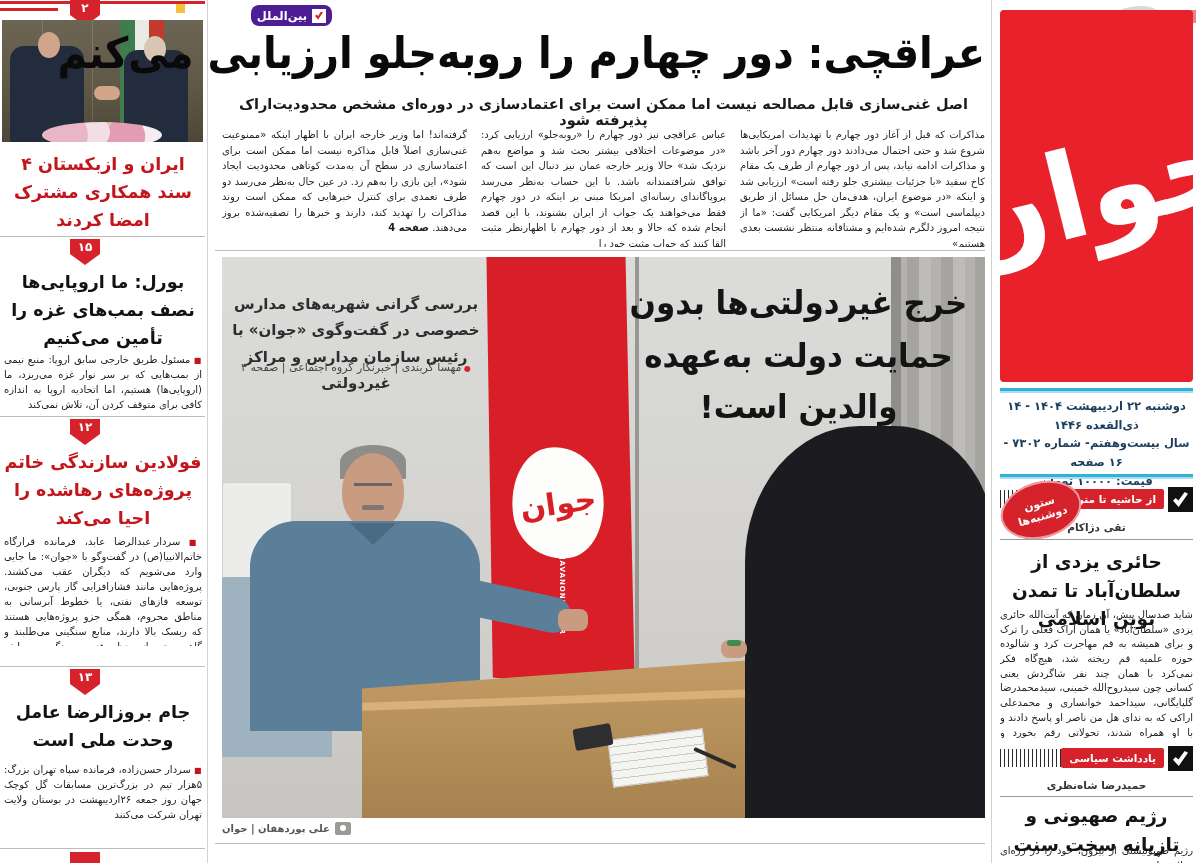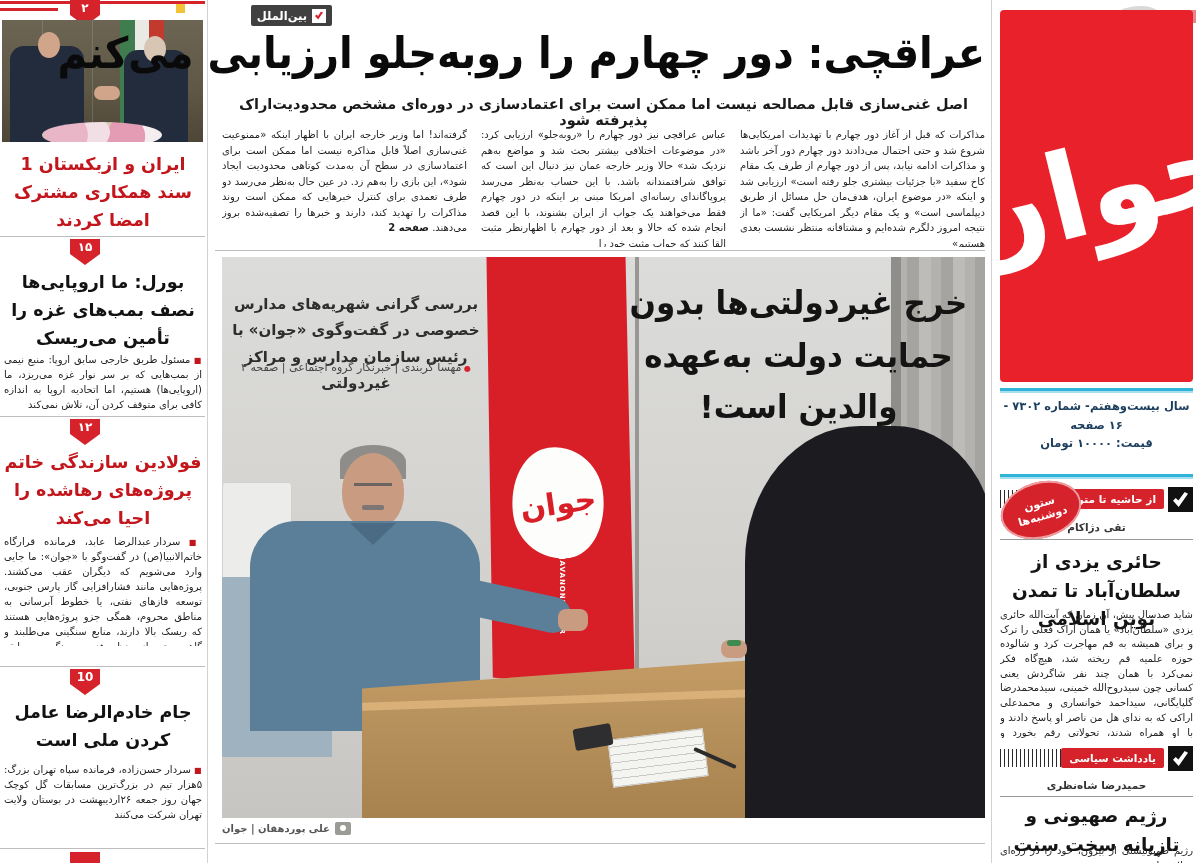--- a/index.html
+++ b/index.html
@@ -32,22 +32,22 @@
                radial-gradient(circle at 45% 40%,#f2dfe6 0 20%,transparent 21%),
                radial-gradient(circle at 70% 55%,#e49cb4 0 22%,transparent 23%),
                radial-gradient(circle at 88% 45%,#f5eef1 0 18%,transparent 19%),#d9c9b2;}
   .sb-head-red{color:#c3161c;font-weight:bold;font-size:17.5px;line-height:1.6;text-align:center;}
   .sb-head-black{color:#121212;font-weight:bold;font-size:17.5px;line-height:1.6;text-align:center;}
   .sb-body{font-size:10px;line-height:1.5;color:#222;text-align:justify;overflow:hidden;}
   .sb-body::before{content:"■ ";color:#c3161c;font-size:8px;}
   .hline{position:absolute;height:1px;background:#bdbdbd;}
 
   
-  .tag{position:absolute;background:#404040;color:#fff;display:flex;align-items:center;gap:5px;
-    padding:0 6px;font-size:11.5px;font-weight:bold;height:21px;border-radius:2px;}
+  .tag{position:absolute;background:#4c1d95;color:#fff;display:flex;align-items:center;gap:5px;
+    padding:0 6px;font-size:11.5px;font-weight:bold;height:21px;border-radius:8px;}
   .tag .mark{width:14px;height:14px;background:#fff;display:inline-block;position:relative;flex:0 0 auto;}
   .tag .mark::after{content:"";position:absolute;left:3px;top:3px;width:8px;height:8px;
     background:#d6232b;clip-path:polygon(0 55%,40% 100%,100% 10%,75% 0,38% 55%,20% 38%);}
   .lead-headline{position:absolute;left:222px;top:30px;width:763px;text-align:center;
     font-size:40px;font-weight:bold;color:#0a0a0a;white-space:nowrap;transform:scaleY(1.08);}
   .lead-sub{position:absolute;left:222px;top:96px;width:763px;text-align:center;
     font-size:14.5px;font-weight:bold;color:#1a1a1a;}
   .lead-cols{position:absolute;left:222px;top:127px;width:763px;height:120px;display:flex;gap:14px;}
   .lead-col{flex:1;font-size:10px;line-height:1.55;text-align:justify;color:#1d1d1d;overflow:hidden;}
   .pref{font-weight:bold;}
@@ -166,54 +166,54 @@
       <div class="panel" style="left:90px;"></div>
       <div class="panel" style="left:160px;"></div>
       <div class="sb-flag"></div>
       <div class="sb-man" style="left:8px;top:26px;"></div>
       <div class="sb-head" style="left:36px;top:12px;"></div>
       <div class="sb-man" style="left:122px;top:30px;width:64px;"></div>
       <div class="sb-head" style="left:142px;top:16px;background:#d8c6b4;"></div>
       <div class="sb-hand"></div>
       <div class="sb-flowers"></div>
     </div>
-    <div class="abs sb-head-red" style="left:4px;top:150px;width:198px;">ایران و ازبکستان 1 سند همکاری مشترک امضا کردند</div>
+    <div class="abs sb-head-red" style="left:4px;top:150px;width:198px;">ایران و ازبکستان ۴ سند همکاری مشترک امضا کردند</div>
 
     <div class="hline" style="left:0;top:236px;width:205px;"></div>
     <div class="pennant" style="left:70px;top:239px;">۱۵</div>
-    <div class="abs sb-head-black" style="left:4px;top:268px;width:198px;">بورل: ما اروپایی‌ها نصف بمب‌های غزه را تأمین می‌ریسک</div>
+    <div class="abs sb-head-black" style="left:4px;top:268px;width:198px;">بورل: ما اروپایی‌ها نصف بمب‌های غزه را تأمین می‌کنیم</div>
     <div class="abs sb-body" style="left:4px;top:352px;width:198px;height:62px;">مسئول طریق خارجی سابق اروپا: منبع نیمی از بمب‌هایی که بر سر نوار غزه می‌ریزد، ما (اروپایی‌ها) هستیم، اما اتحادیه اروپا به اندازه کافی برای متوقف کردن آن، تلاش نمی‌کند</div>
 
     <div class="hline" style="left:0;top:416px;width:205px;"></div>
     <div class="pennant" style="left:70px;top:419px;">۱۲</div>
     <div class="abs sb-head-red" style="left:4px;top:448px;width:198px;">فولادین سازندگی خاتم پروژه‌های رهاشده را احیا می‌کند</div>
     <div class="abs sb-body" style="left:4px;top:534px;width:198px;height:112px;">سردار عبدالرضا عابد، فرمانده قرارگاه خاتم‌الانبیا(ص) در گفت‌وگو با «جوان»: ما جایی وارد می‌شویم که دیگران عقب می‌کشند. پروژه‌هایی مانند فشارافزایی گاز پارس جنوبی، توسعه فازهای نفتی، یا خطوط آبرسانی به مناطق محروم، همگی جزو پروژه‌هایی هستند که ریسک بالا دارند، منابع سنگینی می‌طلبند و گاهی حتی از منظر فنی پیچیدگی بی‌سابقه دارند. اما ما عقب نمی‌کشیم</div>
 
     <div class="hline" style="left:0;top:666px;width:205px;"></div>
-    <div class="pennant" style="left:70px;top:669px;">10</div>
-    <div class="abs sb-head-black" style="left:4px;top:698px;width:198px;">جام خادم‌الرضا عامل کردن ملی است</div>
+    <div class="pennant" style="left:70px;top:669px;">۱۳</div>
+    <div class="abs sb-head-black" style="left:4px;top:698px;width:198px;">جام بروز‌الرضا عامل وحدت ملی است</div>
     <div class="abs sb-body" style="left:4px;top:762px;width:198px;height:78px;">سردار حسن‌زاده، فرمانده سپاه تهران بزرگ: ۵هزار تیم در بزرگ‌ترین مسابقات گل کوچک جهان روز جمعه ۲۶اردیبهشت در بوستان ولایت تهران شرکت می‌کنند</div>
 
     <div class="hline" style="left:0;top:848px;width:205px;"></div>
     <div class="pennant" style="left:70px;top:852px;"></div>
   </div>
 
   <div>
     <div class="tag" style="left:880px;top:5px;left:auto;right:868px;">
       <span class="mark"></span>
       <span>بین‌الملل</span>
     </div>
     <div class="lead-headline">عراقچی: دور چهارم را روبه‌جلو ارزیابی می‌کنم</div>
     <div class="lead-sub">اصل غنی‌سازی قابل مصالحه نیست اما ممکن است برای اعتمادسازی در دوره‌ای مشخص محدودیت‌اراک پذیرفته شود</div>
     <div class="lead-cols">
       <div class="lead-col">مذاکرات که قبل از آغاز دور چهارم با تهدیدات امریکایی‌ها شروع شد و حتی احتمال می‌دادند دور چهارم دور آخر باشد و مذاکرات ادامه نیابد، پس از دور چهارم از طرف یک مقام کاخ سفید «با جزئیات بیشتری جلو رفته است» ارزیابی شد و اینکه «در موضوع ایران، هدف‌مان حل مسائل از طریق دیپلماسی است» و یک مقام دیگر امریکایی گفت: «ما از نتیجه امروز دلگرم شده‌ایم و مشتاقانه منتظر نشست بعدی هستیم»</div>
       <div class="lead-col">عباس عراقچی نیز دور چهارم را «روبه‌جلو» ارزیابی کرد: «در موضوعات اختلافی بیشتر بحث شد و مواضع به‌هم نزدیک شد» حالا وزیر خارجه عمان نیز دنبال این است که توافق شرافتمندانه باشد. با این حساب به‌نظر می‌رسد پروپاگاندای رسانه‌ای امریکا مبنی بر اینکه در دور چهارم فقط می‌خواهند یک جواب از ایران بشنوند، با این قصد انجام شده که حالا و بعد از دور چهارم با اظهارنظر مثبت القا کنند که جواب مثبت خود را</div>
       <div class="lead-col">
         <span>گرفته‌اند! اما وزیر خارجه ایران با اظهار اینکه «ممنوعیت غنی‌سازی اصلاً قابل مذاکره نیست اما ممکن است برای اعتمادسازی در سطح آن به‌مدت کوتاهی محدودیت ایجاد شود»، این بازی را به‌هم زد. در عین حال به‌نظر می‌رسد دو طرف تعمدی برای کنترل خبرهایی که ممکن است روند مذاکرات را تهدید کند، دارند و خبرها را تصفیه‌شده بروز می‌دهند.</span>
-        <span class="pref">صفحه 2</span>
+        <span class="pref">صفحه 4</span>
       </div>
     </div>
     <div class="hline" style="left:215px;top:250px;width:770px;"></div>
   </div>
 
   <div class="photo">
     <div class="door"></div>
     <div class="door2"></div>
     <div class="radiator"></div>
     <div class="chair"></div>
@@ -258,20 +258,21 @@
       <span class="g"></span>
         <span class="r"></span>
     </div>
 
     <div class="logo-box">
       <span class="logo-word">جوان</span>
     </div>
 
     <div class="cyan" style="top:388px;"></div>
     <div class="info">
+      <div>دوشنبه ۲۲ اردیبهشت ۱۴۰۴ - ۱۴ ذی‌القعده ۱۴۴۶</div>
       <div>سال بیست‌وهفتم- شماره ۷۳۰۲ - ۱۶ صفحه</div>
       <div>قیمت: ۱۰۰۰۰ تومان</div>
     </div>
     <div class="cyan" style="top:474px;"></div>
 
     <div class="sec-header" style="top:489px;">
       <span class="bars"></span>
       <span class="stag">از حاشیه تا متن</span>
       <span class="sq"></span>
     </div>

